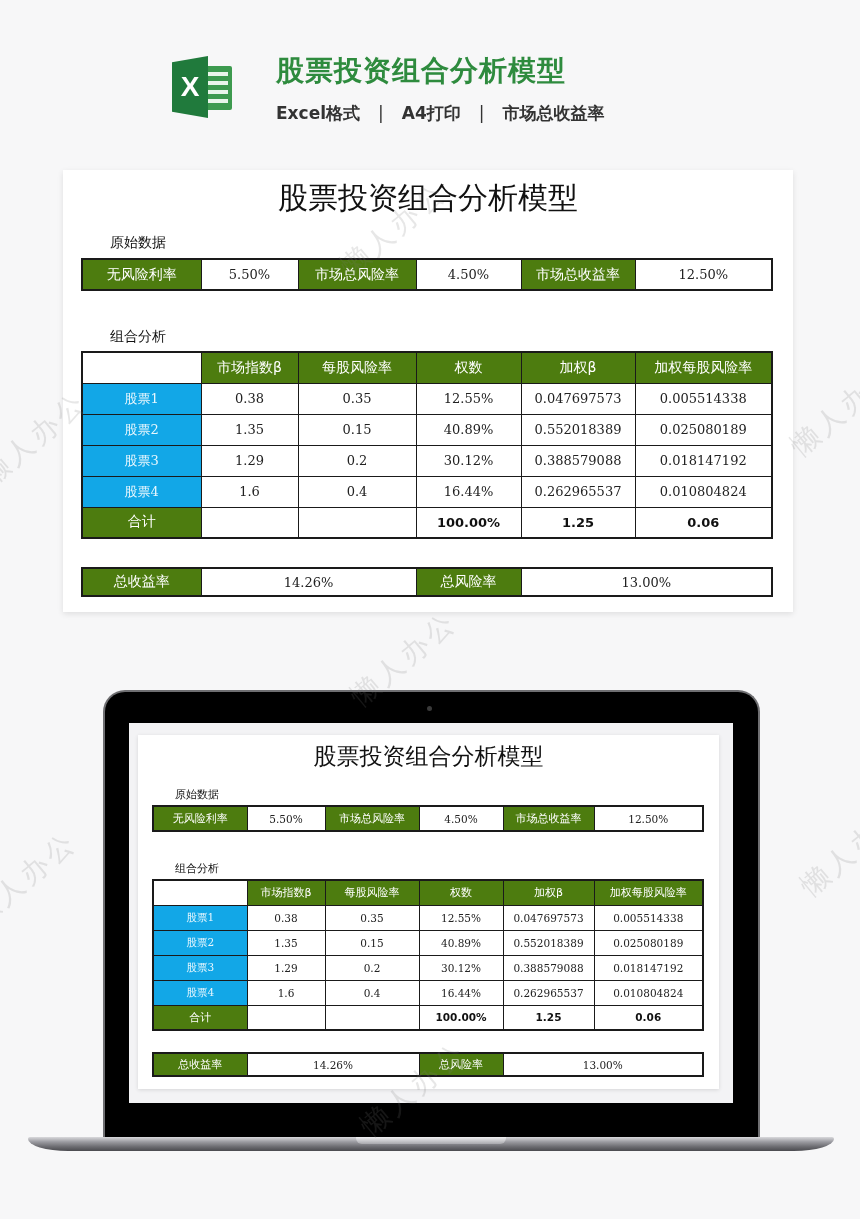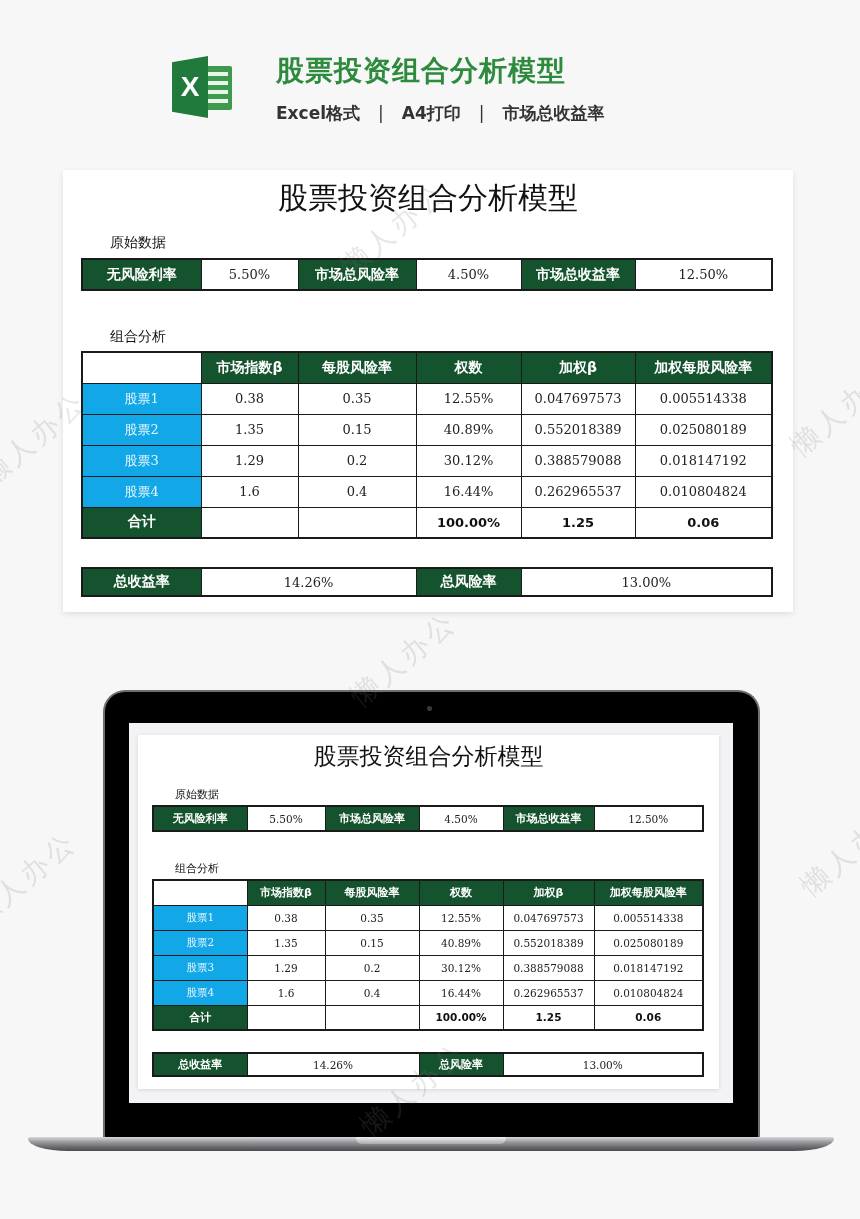--- a/index.html
+++ b/index.html
@@ -25,21 +25,21 @@
 
   
   .card { position: absolute; background: #fff; box-shadow: 0 2px 6px rgba(0,0,0,0.10); }
   .card .sheet-title { position: absolute; left: 0; right: 0; text-align: center;
                        font-family: "DejaVu Serif", "Liberation Serif", serif; color: #111; }
   .card .section-label { position: absolute; font-weight: normal; color: #111; }
 
   table.grid { position: absolute; border-collapse: collapse; table-layout: fixed; }
   table.grid td { border: 1px solid #1a1a1a; text-align: center; vertical-align: middle;
                   font-family: "DejaVu Serif", "Liberation Serif", serif; color: #222; white-space: nowrap; overflow: hidden; }
-  table.grid td.hd { background: #14532d; color: #fff; font-family: "DejaVu Sans", sans-serif; font-weight: bold; }
+  table.grid td.hd { background: #4d7c0f; color: #fff; font-family: "DejaVu Sans", sans-serif; font-weight: normal; }
   table.grid td.rowhd { background: #12a7e7; color: #e6f6fd; font-family: "DejaVu Serif", serif; font-weight: normal; }
   table.grid td.blank { background: #fff; }
   table.grid td.bold { font-weight: bold; font-family: "DejaVu Sans", sans-serif; color: #111; }
   table.grid { border: 2px solid #1a1a1a; }
 
   
   #card-top { left: 63px; top: 170px; width: 730px; height: 442px; }
   #card-top .sheet-title { top: 8px; font-size: 30px; }
   #card-top .section-label { font-size: 14px; }
   #card-top table.grid td { font-size: 13px; }

